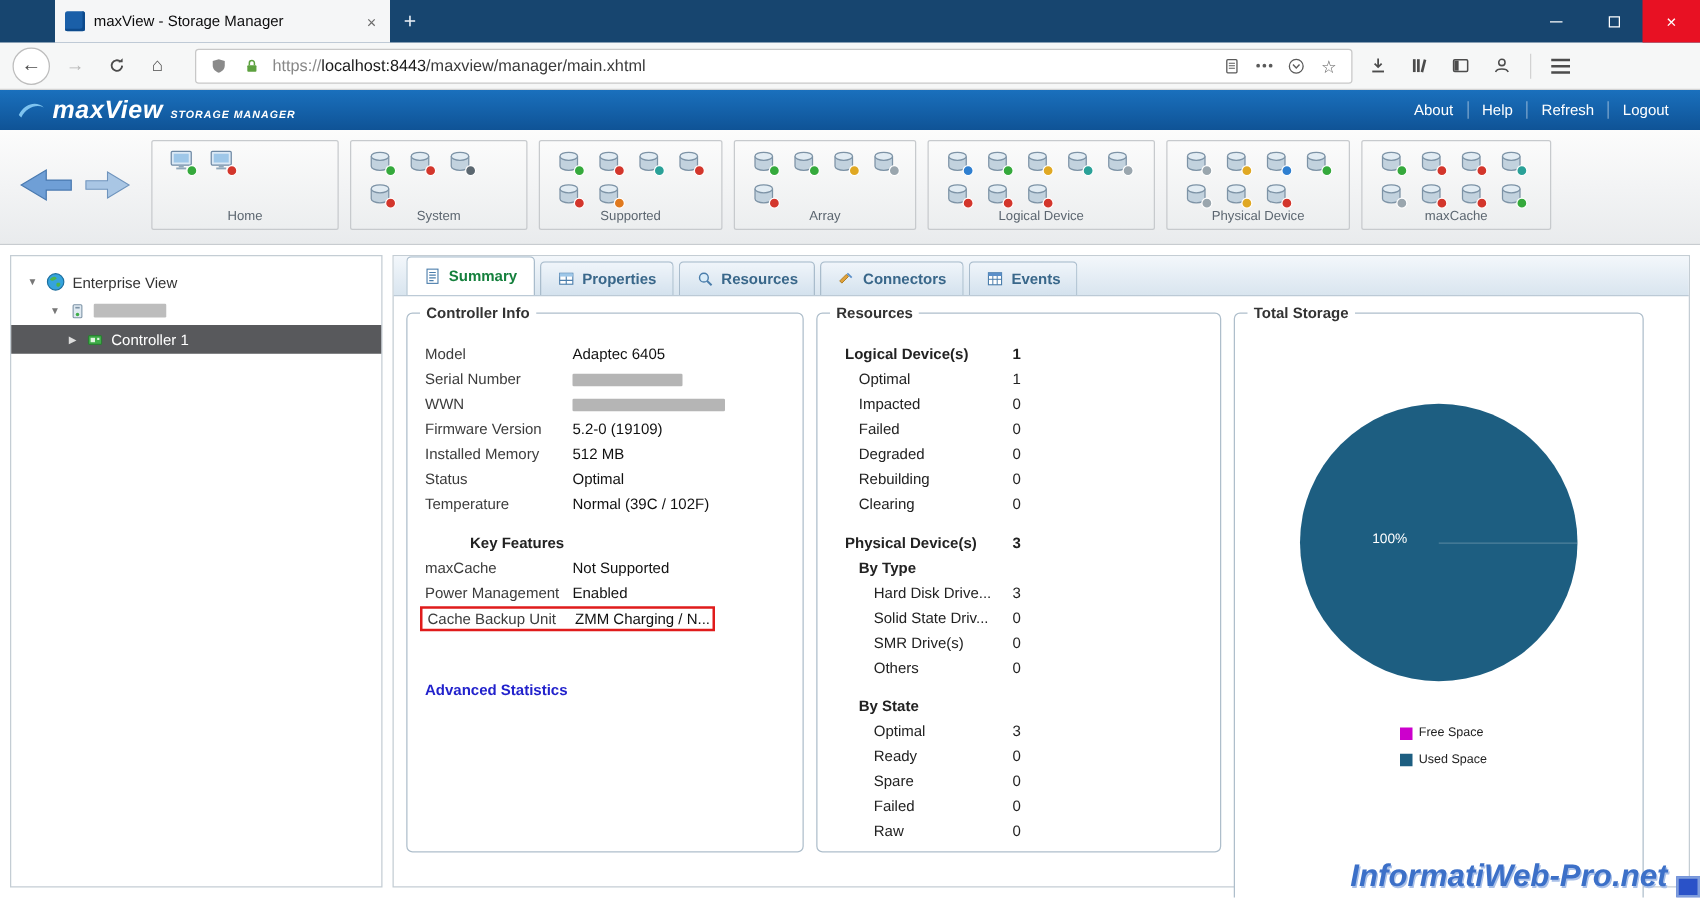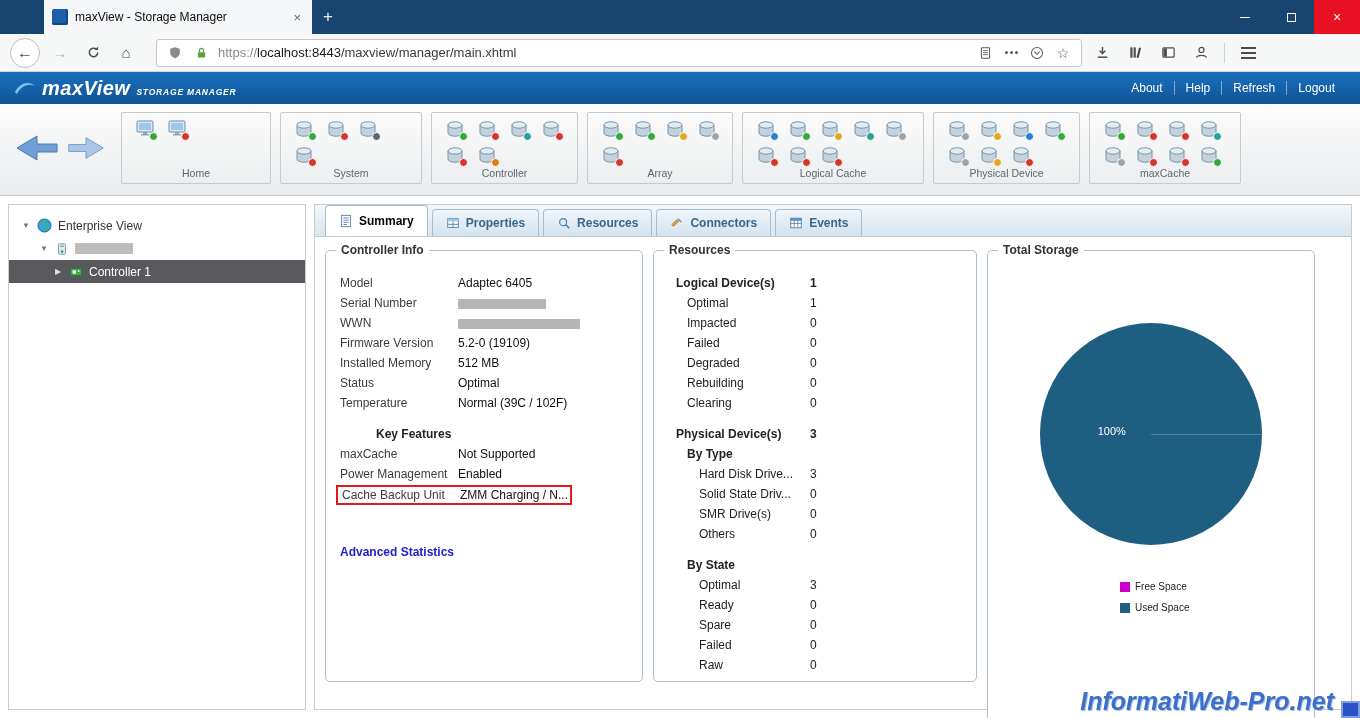--- a/index.html
+++ b/index.html
@@ -70,21 +70,21 @@
   .tree-row.lvl2 { padding-left:44px; }
   .tree-row.selected { background:#58595c; color:#fff; }
   .tw { font-size:8px; color:#777; width:10px; text-align:center; }
   .selected .tw { color:#ddd; }
   .redacted { display:inline-block; height:10px; background:#b5b5b5; border-radius:1px; vertical-align:middle; }
   .w88{width:88px}.w122{width:122px}.w58{width:58px;height:11px;background:#bdbdbd}
 
   .mainpanel { flex:1; height:506px; border:1px solid #c4cdd4; background:#fff; display:flex; flex-direction:column; }
   .tabstrip { height:40px; background:linear-gradient(#f3f7fb,#d9e5ef); border-bottom:1px solid #bccad6; display:flex; align-items:flex-end; padding:0 10px; gap:4px; }
   .ptab { height:27px; display:flex; align-items:center; gap:6px; padding:0 13px; border:1px solid #a9bccc; border-bottom:none; border-radius:4px 4px 0 0; background:linear-gradient(#f0f5fa,#d4e2ee); font-size:12px; font-weight:bold; color:#39678a; cursor:pointer; }
-  .ptab.active { background:#fff; color:#000000; height:31px; }
+  .ptab.active { background:#fff; color:#15803d; height:31px; }
   .ptab svg { width:14px; height:14px; }
 
   .content { flex:1; display:flex; gap:10px; padding:13px 10px; align-items:flex-start; }
   .panel { position:relative; border:1px solid #aebecb; border-radius:5px; padding:22px 14px 12px 14px; background:#fff; }
   .panel-title { position:absolute; top:-8px; left:10px; background:#fff; padding:0 5px; font-size:12px; font-weight:bold; color:#333; white-space:nowrap; }
   .panel-ci { width:318px; height:432px; }
   .panel-res { width:324px; height:432px; }
   .panel-ts { width:328px; height:519px; }
 
   
@@ -304,21 +304,21 @@
         <span class="ric"><svg viewBox="0 0 22 22">
               <use href="#icyl"></use>
             </svg><i class="bdg bg-red"></i></span>
         <span class="ric"><svg viewBox="0 0 22 22">
               <use href="#icyl"></use>
             </svg><i class="bdg bg-red"></i></span>
         <span class="ric"><svg viewBox="0 0 22 22">
               <use href="#icyl"></use>
             </svg><i class="bdg bg-orange"></i></span>
       </div>
-      <div class="rlabel">Controller</div>
+      <div class="rlabel">Supported</div>
     </div>
 
     <div class="rgroup" style="width:146px">
       <div class="ricons">
         <span class="ric"><svg viewBox="0 0 22 22">
               <use href="#icyl"></use>
             </svg><i class="bdg bg-green"></i></span>
         <span class="ric"><svg viewBox="0 0 22 22">
               <use href="#icyl"></use>
             </svg><i class="bdg bg-green"></i></span>
@@ -355,21 +355,21 @@
         <span class="ric"><svg viewBox="0 0 22 22">
               <use href="#icyl"></use>
             </svg><i class="bdg bg-red"></i></span>
         <span class="ric"><svg viewBox="0 0 22 22">
               <use href="#icyl"></use>
             </svg><i class="bdg bg-red"></i></span>
         <span class="ric"><svg viewBox="0 0 22 22">
               <use href="#icyl"></use>
             </svg><i class="bdg bg-red"></i></span>
       </div>
-      <div class="rlabel">Logical Cache</div>
+      <div class="rlabel">Logical Device</div>
     </div>
 
     <div class="rgroup" style="width:147px">
       <div class="ricons">
         <span class="ric"><svg viewBox="0 0 22 22">
               <use href="#icyl"></use>
             </svg><i class="bdg bg-gray"></i></span>
         <span class="ric"><svg viewBox="0 0 22 22">
               <use href="#icyl"></use>
             </svg><i class="bdg bg-yellow"></i></span>

